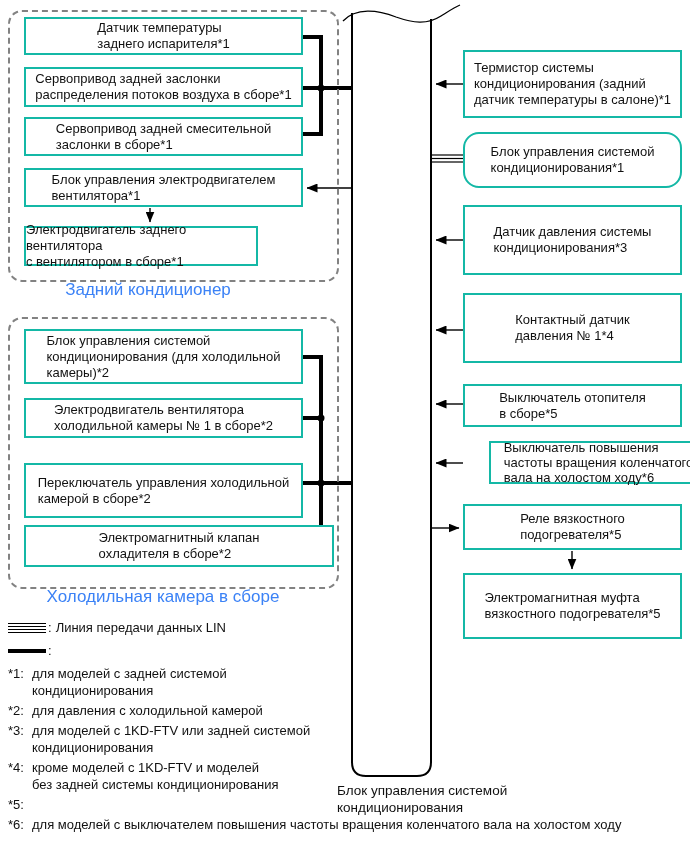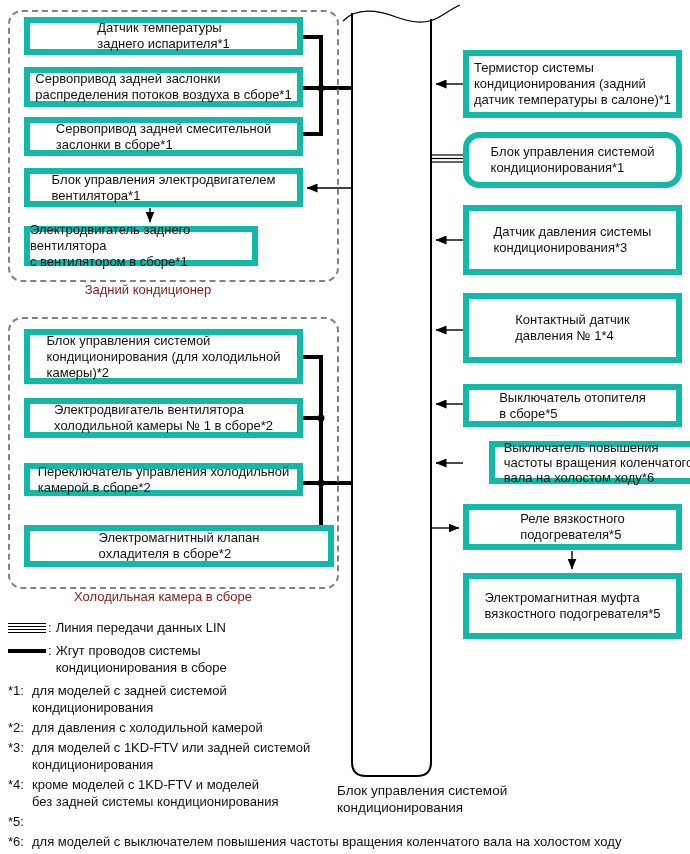--- a/index.html
+++ b/index.html
@@ -5,30 +5,30 @@
   html,body{margin:0;padding:0;background:#fff;}
   .canvas{
     position:relative;width:690px;height:854px;background:#ffffff;
     font-family:"Liberation Sans",sans-serif;color:#000;overflow:hidden;
   }
   .lines-layer{position:absolute;left:0;top:0;width:690px;height:854px;}
   .group{
     position:absolute;border:2px dashed #828282;border-radius:14px;background:transparent;
   }
   .nbox{
-    position:absolute;box-sizing:border-box;border:6px solid #14b8a6;background:#fff;
+    position:absolute;box-sizing:border-box;border:2px solid #14b8a6;background:#fff;
     display:flex;align-items:center;justify-content:center;
   }
   .nbox .txt{
     white-space:pre-line;text-align:left;font-size:13px;line-height:16px;color:#111;
   }
   .nbox .txt.tight{line-height:15px;}
   .rounded{border-radius:16px;}
   .caption{
-    position:absolute;font-size:13px;line-height:16px;text-align:center;color:#7f1d1d;
+    position:absolute;font-size:17px;line-height:16px;text-align:center;color:#3b82f6;
   }
   .freelabel{
     position:absolute;font-size:13.5px;line-height:17px;white-space:pre-line;color:#111;
   }
   .notes{
     position:absolute;left:8px;top:619px;width:668px;font-size:13px;line-height:17px;color:#111;
   }
   .legend-row{display:flex;align-items:flex-start;margin-bottom:6px;}
   .legend-sym{width:40px;flex:none;display:flex;justify-content:flex-start;}
   .sym-lin{width:38px;height:10px;margin-top:4px;
@@ -121,21 +121,21 @@
 
   <div class="nbox" style="left:24px;top:329px;width:279px;height:55px">
     <span class="txt">Блок управления системой
 кондиционирования (для холодильной
 камеры)*2</span>
   </div>
   <div class="nbox" style="left:24px;top:398px;width:279px;height:40px">
     <span class="txt">Электродвигатель вентилятора
 холодильной камеры № 1 в сборе*2</span>
   </div>
-  <div class="nbox" style="left:24px;top:463px;width:279px;height:33px">
+  <div class="nbox" style="left:24px;top:463px;width:279px;height:55px">
     <span class="txt">Переключатель управления холодильной
 камерой в сборе*2</span>
   </div>
   <div class="nbox" style="left:24px;top:525px;width:310px;height:42px">
     <span class="txt">Электромагнитный клапан
 охладителя в сборе*2</span>
   </div>
   <div class="caption" style="left:8px;top:589px;width:310px">Холодильная камера в сборе</div>
 
   <div class="nbox" style="left:463px;top:50px;width:219px;height:68px">
@@ -184,22 +184,20 @@
         </span>
       <span class="legend-colon">:</span>
       <span class="legend-txt">Линия передачи данных LIN</span>
     </div>
 
     <div class="legend-row">
       <span class="legend-sym">
           <span class="sym-harness"></span>
         </span>
       <span class="legend-colon">:</span>
-      <span class="legend-txt">Жгут проводов системы
-кондиционирования в сборе</span>
     </div>
 
     <div class="fnote">
       <span class="marker">*1:</span>
       <span class="ftext">для моделей с задней системой
 кондиционирования</span>
     </div>
     <div class="fnote">
       <span class="marker">*2:</span>
       <span class="ftext">для давления с холодильной камерой</span>

